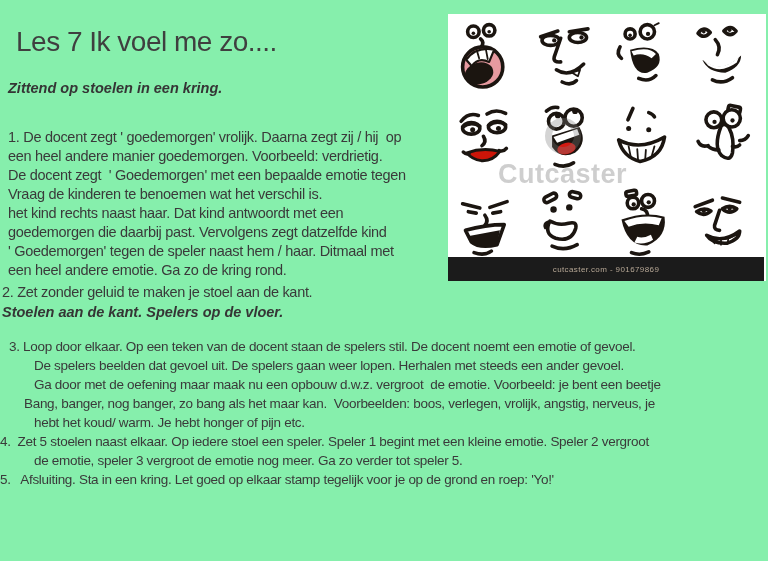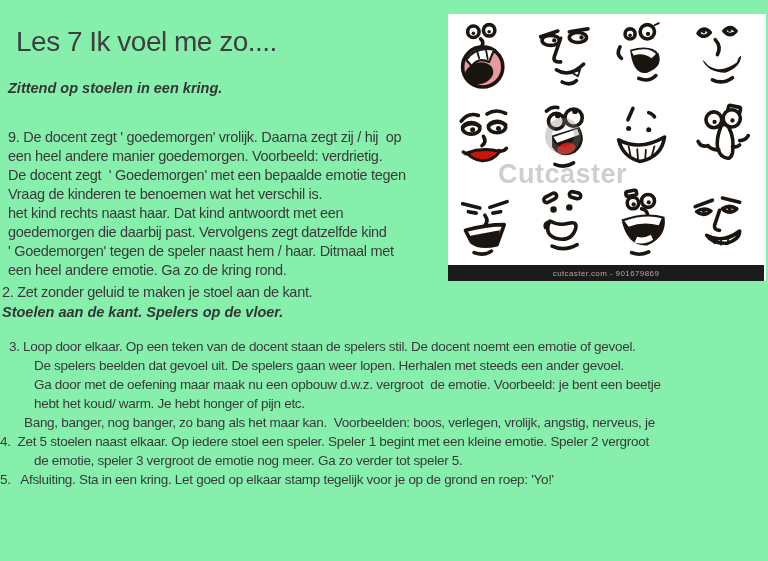--- a/index.html
+++ b/index.html
@@ -56,59 +56,59 @@
     font-size:27px;font-weight:bold;letter-spacing:0.5px;
     pointer-events:none;
     flex-direction:column;
   }
   .wm-ring{
     width:36px;height:36px;border-radius:50%;
     border:7px solid rgba(125,125,125,0.33);
     box-sizing:border-box;
   }
   .credit-bar{
-    position:absolute;left:0;right:2px;bottom:0;height:16px;
+    position:absolute;left:0;right:2px;bottom:0;height:24px;
     background:#1b1b1b;
     display:flex;align-items:center;justify-content:center;
     font-size:8px;letter-spacing:0.4px;color:#b6a795;
     white-space:pre;
   }
 </style>
 </head>
 <body>
 
 <div class="page">
 
   <div class="title">Les 7 Ik voel me zo....</div>
 
   <div class="subtitle sub1">Zittend op stoelen in een kring.</div>
 
   <div class="block p1">
-    <div class="line">9. De docent zegt ' goedemorgen' vrolijk. Daarna zegt zij / hij  op</div>
+    <div class="line">1. De docent zegt ' goedemorgen' vrolijk. Daarna zegt zij / hij  op</div>
     <div class="line">een heel andere manier goedemorgen. Voorbeeld: verdrietig.</div>
     <div class="line">De docent zegt  ' Goedemorgen' met een bepaalde emotie tegen</div>
     <div class="line">Vraag de kinderen te benoemen wat het verschil is.</div>
     <div class="line">het kind rechts naast haar. Dat kind antwoordt met een</div>
     <div class="line">goedemorgen die daarbij past. Vervolgens zegt datzelfde kind</div>
     <div class="line">' Goedemorgen' tegen de speler naast hem / haar. Ditmaal met</div>
     <div class="line">een heel andere emotie. Ga zo de kring rond.</div>
   </div>
 
   <div class="block item2">
     <div class="line">2. Zet zonder geluid te maken je stoel aan de kant.</div>
   </div>
 
   <div class="subtitle sub2">Stoelen aan de kant. Spelers op de vloer.</div>
 
   <div class="block lower">
     <div class="line ind-a">3. Loop door elkaar. Op een teken van de docent staan de spelers stil. De docent noemt een emotie of gevoel.</div>
     <div class="line ind-b">De spelers beelden dat gevoel uit. De spelers gaan weer lopen. Herhalen met steeds een ander gevoel.</div>
     <div class="line ind-b">Ga door met de oefening maar maak nu een opbouw d.w.z. vergroot  de emotie. Voorbeeld: je bent een beetje</div>
+    <div class="line ind-c">Bang, banger, nog banger, zo bang als het maar kan.  Voorbeelden: boos, verlegen, vrolijk, angstig, nerveus, je</div>
     <div class="line ind-b">hebt het koud/ warm. Je hebt honger of pijn etc.</div>
-    <div class="line ind-c">Bang, banger, nog banger, zo bang als het maar kan.  Voorbeelden: boos, verlegen, vrolijk, angstig, nerveus, je</div>
     <div class="line ind-d">4.  Zet 5 stoelen naast elkaar. Op iedere stoel een speler. Speler 1 begint met een kleine emotie. Speler 2 vergroot</div>
     <div class="line ind-b">de emotie, speler 3 vergroot de emotie nog meer. Ga zo verder tot speler 5.</div>
     <div class="line ind-d">5.   Afsluiting. Sta in een kring. Let goed op elkaar stamp tegelijk voor je op de grond en roep: 'Yo!'</div>
   </div>
 
   <div class="faces">
     <div class="faces-grid">
 
       <div class="face-cell">
         <svg viewBox="0 0 100 100">

